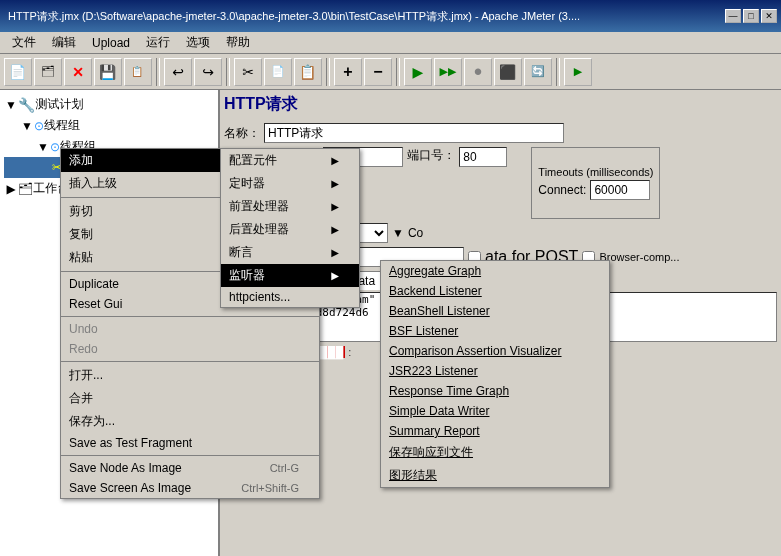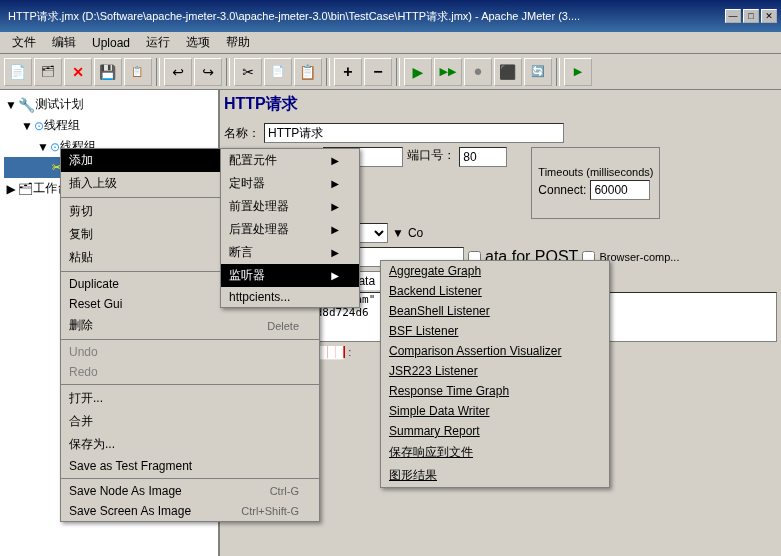--- a/index.html
+++ b/index.html
@@ -394,24 +394,20 @@
     <span class="shortcut">Ctrl-V</span>
   </div>
   <div class="context-menu-separator"></div>
   <div class="context-menu-item">
     <span>Duplicate</span>
     <span class="shortcut">Ctrl+Shift-C</span>
   </div>
   <div class="context-menu-item">
     <span>Reset Gui</span>
   </div>
-  <div class="context-menu-item">
-    <span>删除</span>
-    <span class="shortcut">Delete</span>
-  </div>
   <div class="context-menu-separator"></div>
   <div class="context-menu-item disabled">
     <span>Undo</span>
   </div>
   <div class="context-menu-item disabled">
     <span>Redo</span>
   </div>
   <div class="context-menu-separator"></div>
   <div class="context-menu-item">
     <span>打开...</span>

